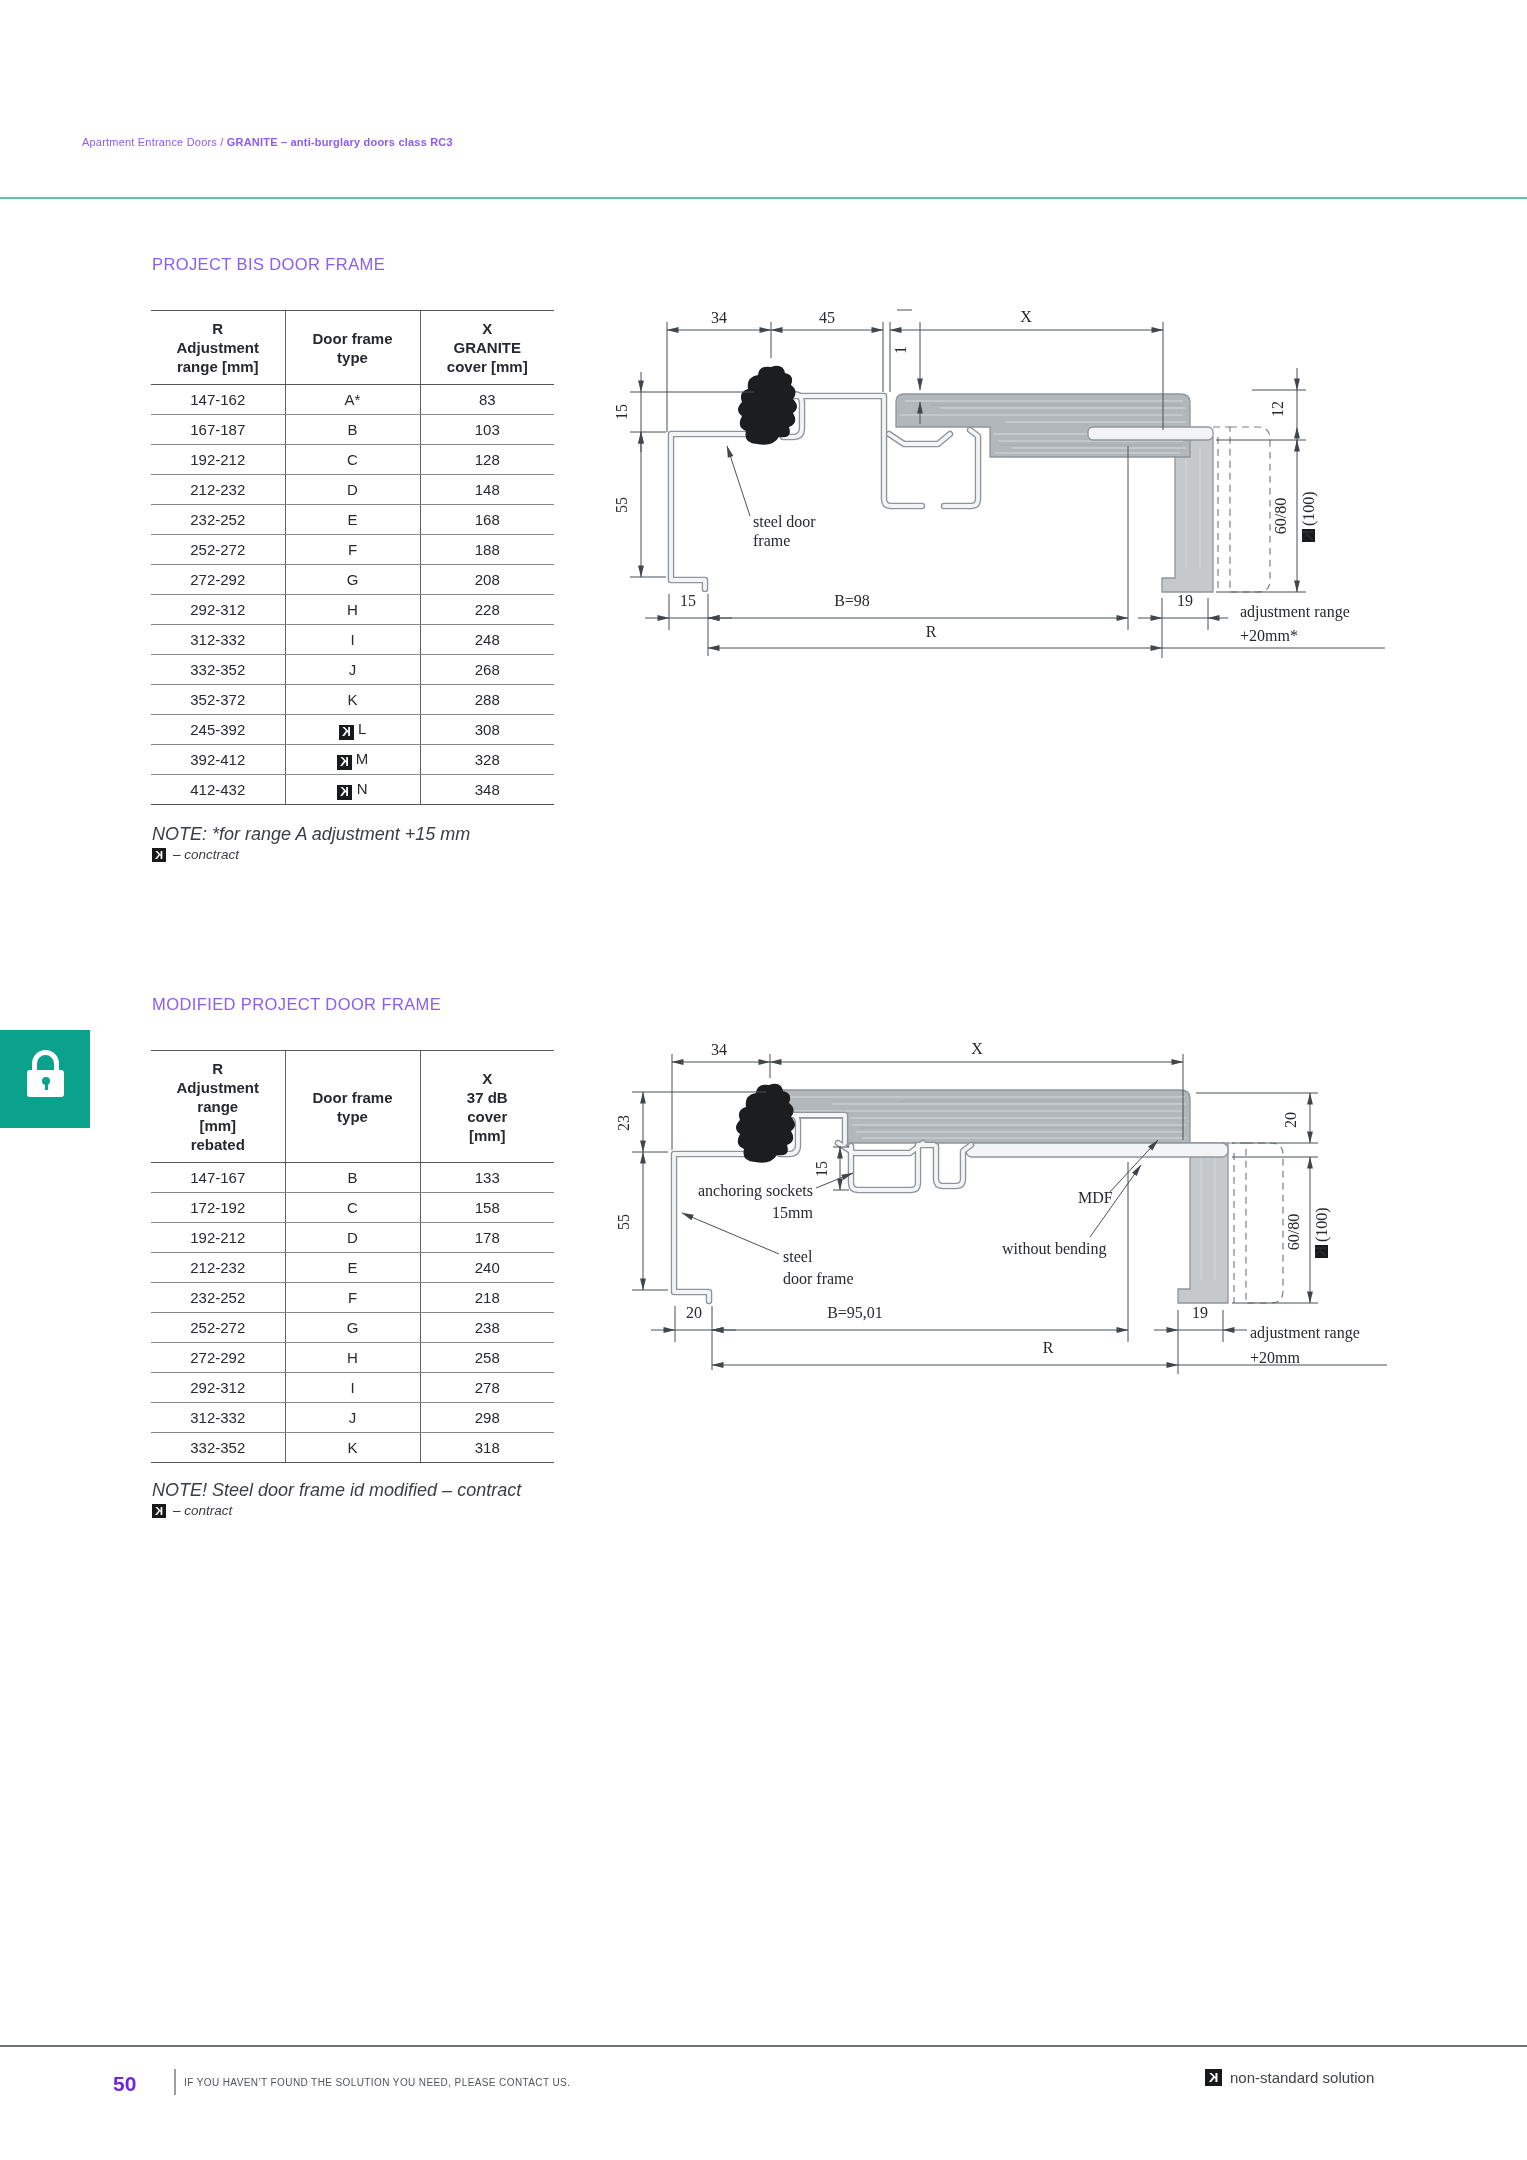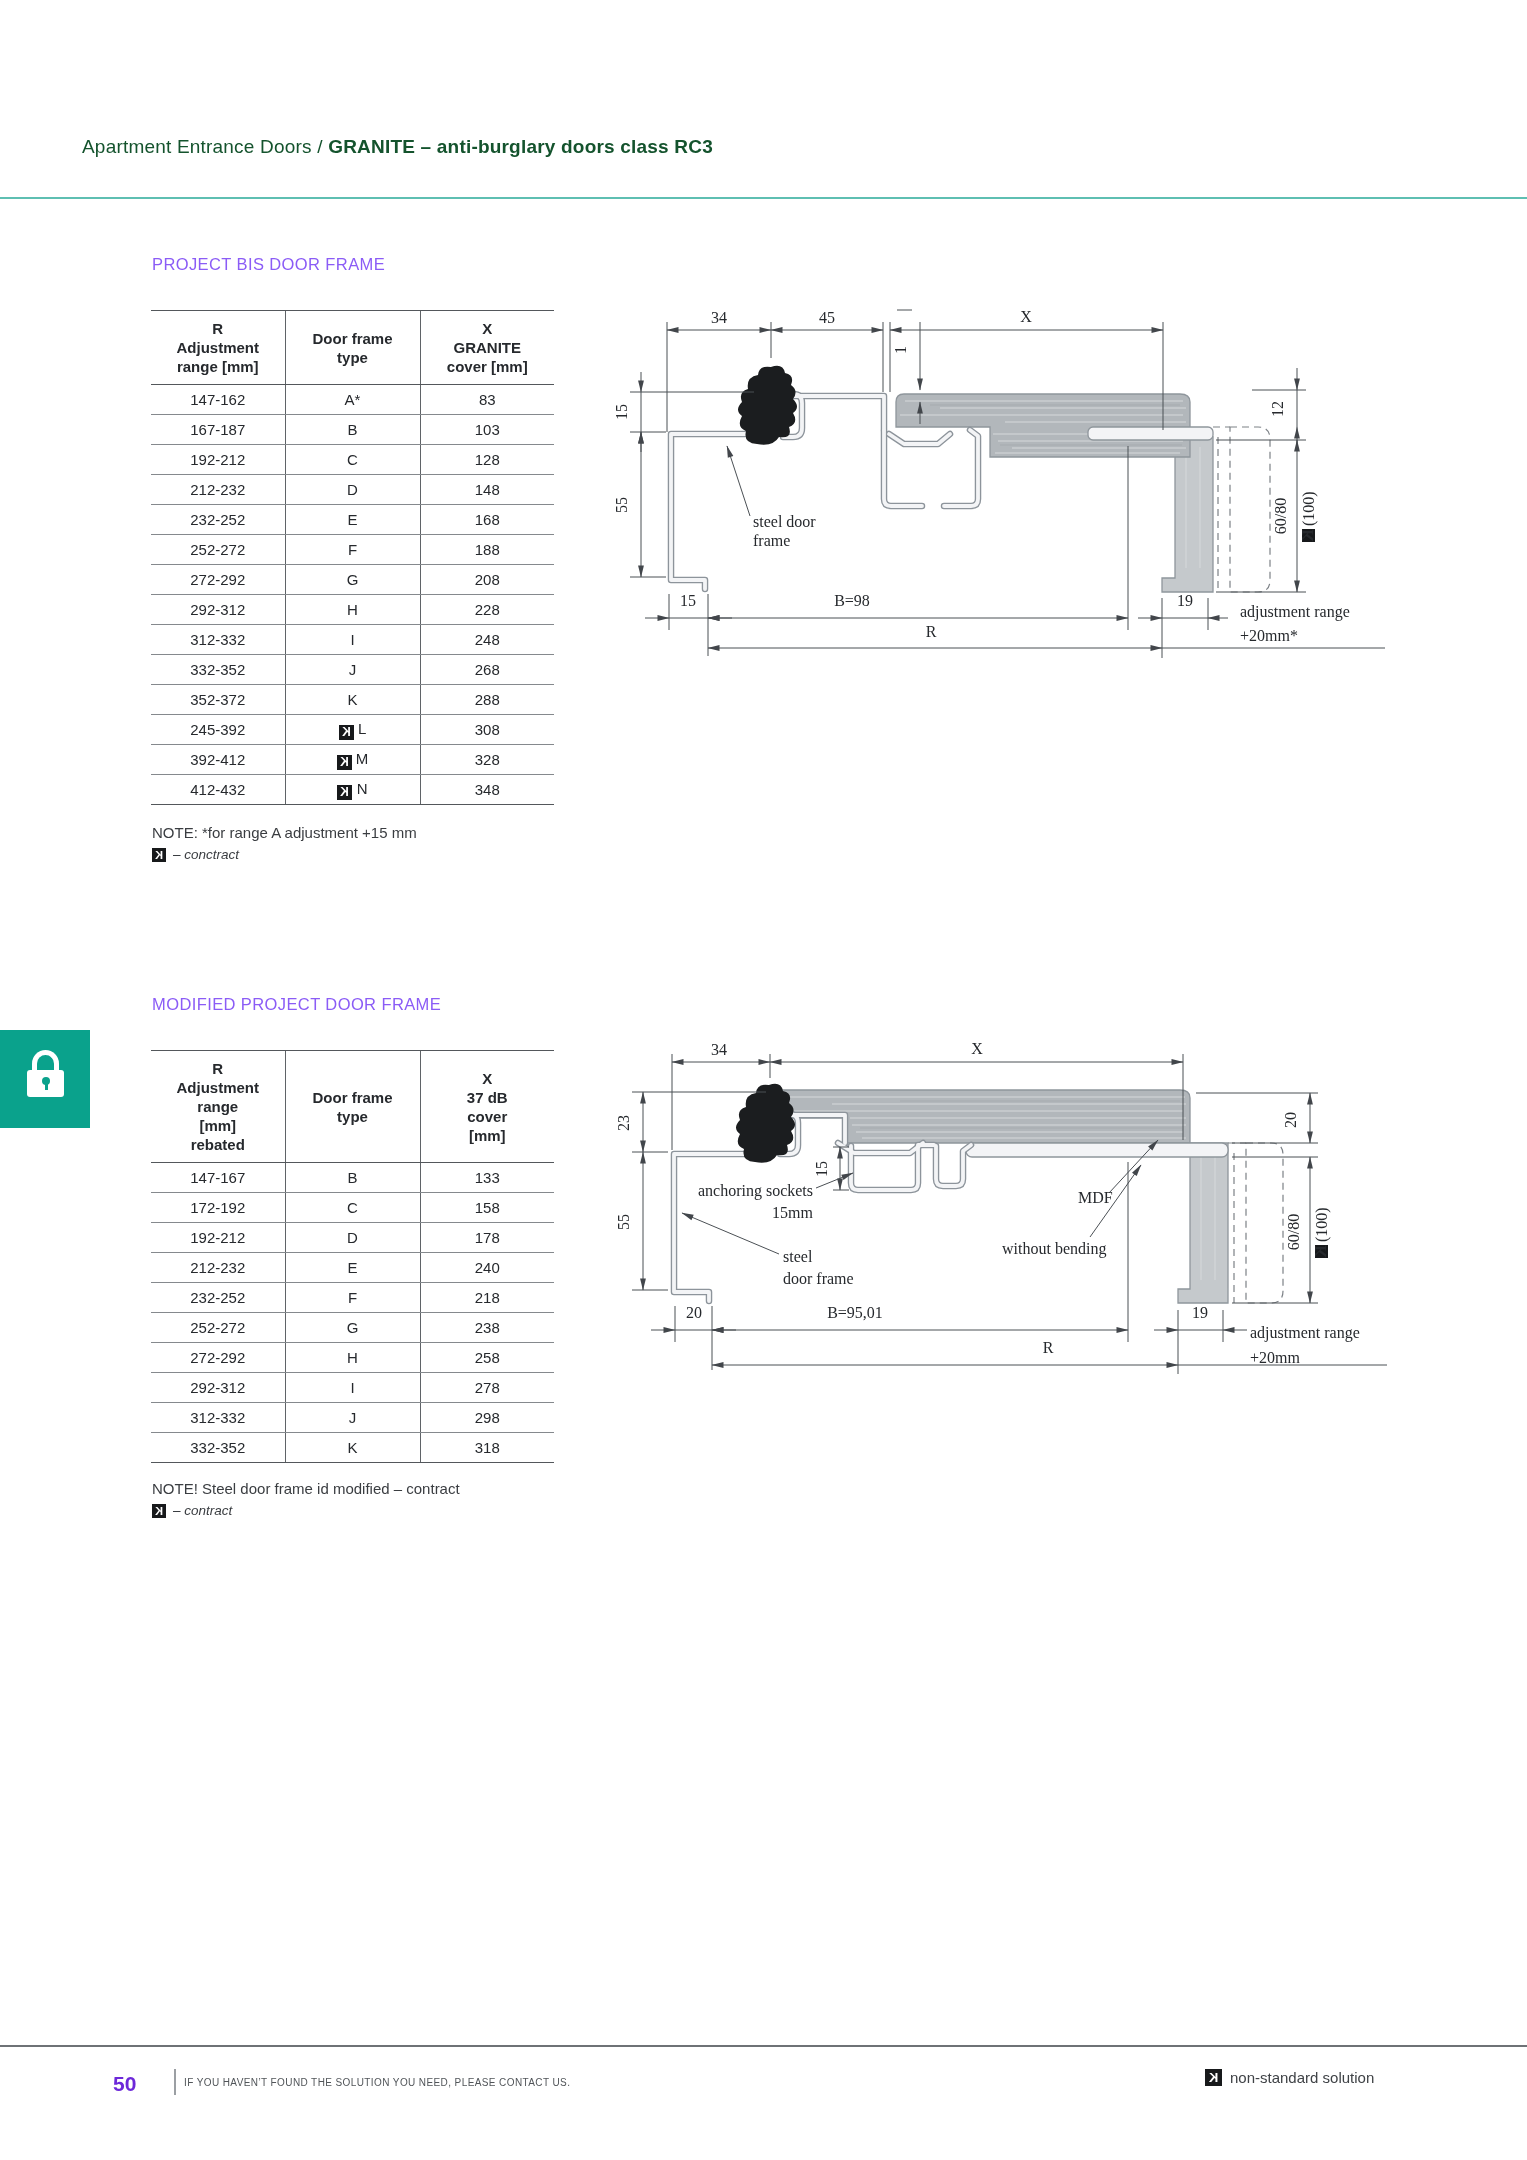--- a/index.html
+++ b/index.html
@@ -2,21 +2,21 @@
 <html><head>
 <meta charset="utf-8">
 <style>
   *{margin:0;padding:0;box-sizing:border-box}
   html,body{background:#fff}
   body{font-family:"Liberation Sans",sans-serif;color:#2c2f33}
   .page{position:relative;width:1527px;height:2160px;background:#fff;overflow:hidden}
   .abs{position:absolute}
 
   
-  .crumb{font-size:19px;color:#14532d;letter-spacing:.2px}
+  .crumb{font-size:11px;color:#8b5cf6;letter-spacing:.2px}
   .crumb b{font-weight:700}
   .rule-teal{left:0;top:197px;width:1527px;height:2px;background:#5ebfb2}
 
   
   .sec-title{font-size:16.5px;font-weight:400;color:#8b5cf6;letter-spacing:.4px}
 
   
   table.spec{border-collapse:collapse;table-layout:fixed;width:403px;font-size:15px;color:#26292d}
   table.spec col.c1{width:134px}
   table.spec col.c2{width:135px}
@@ -25,21 +25,21 @@
     border-top:1.4px solid #53575b;border-bottom:1.4px solid #53575b;padding:8px 2px}
   table.spec td{text-align:center;vertical-align:middle;height:30px;border-bottom:1px solid #85898d}
   table.spec tr:last-child td{border-bottom:1.4px solid #53575b}
   table.spec .vline{border-left:1px solid #5f6367}
 
   .kic{display:inline-block;width:15px;height:15px;background:#17191b;color:#fff;font-weight:700;
     font-size:12px;line-height:15px;text-align:center;transform:scaleX(-1);vertical-align:-2px}
   .kic.small{width:14px;height:14px;font-size:11px;line-height:14px}
   .kic.big{width:17px;height:17px;font-size:13px;line-height:17px;vertical-align:-3px}
 
-  .note{font-size:15px;color:#3a3d41}
+  .note{font-style:italic;font-size:18px;color:#3a3d41}
   .note-row{display:flex;align-items:center;gap:7px;font-style:italic;font-size:13.5px;color:#3a3d41}
 
   
   .lock-tile{left:0;top:1030px;width:90px;height:98px;background:#0aa28c}
   .lock-shackle{position:absolute;left:32px;top:20px;width:27px;height:22px;border:5px solid #fff;
     border-bottom:none;border-radius:14px 14px 0 0}
   .lock-body{position:absolute;left:27px;top:40px;width:37px;height:27px;background:#fff;border-radius:3px}
   .lock-keyhole{position:absolute;left:15px;top:7px;width:8px;height:8px;border-radius:50%;background:#0aa28c}
   .lock-keystem{position:absolute;left:17.5px;top:12px;width:3px;height:8px;background:#0aa28c}
 

